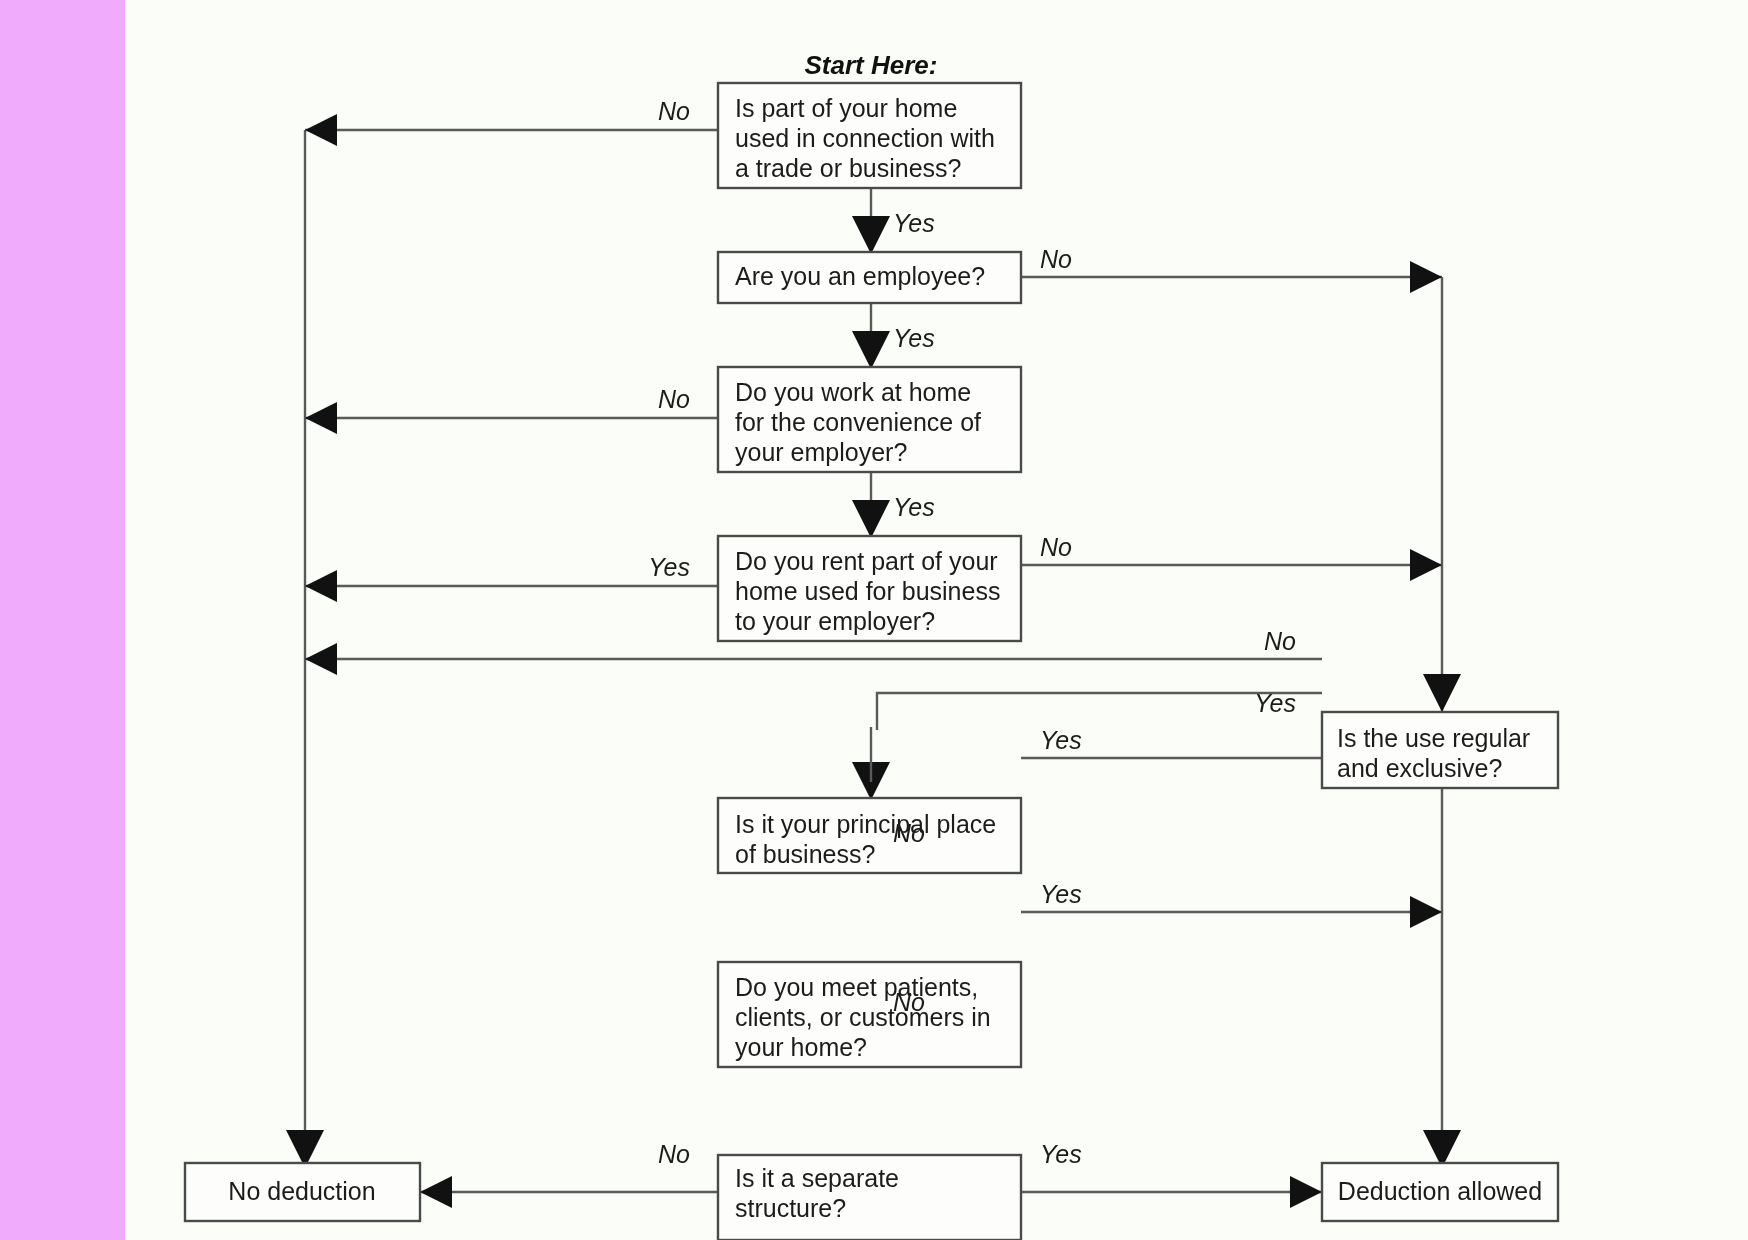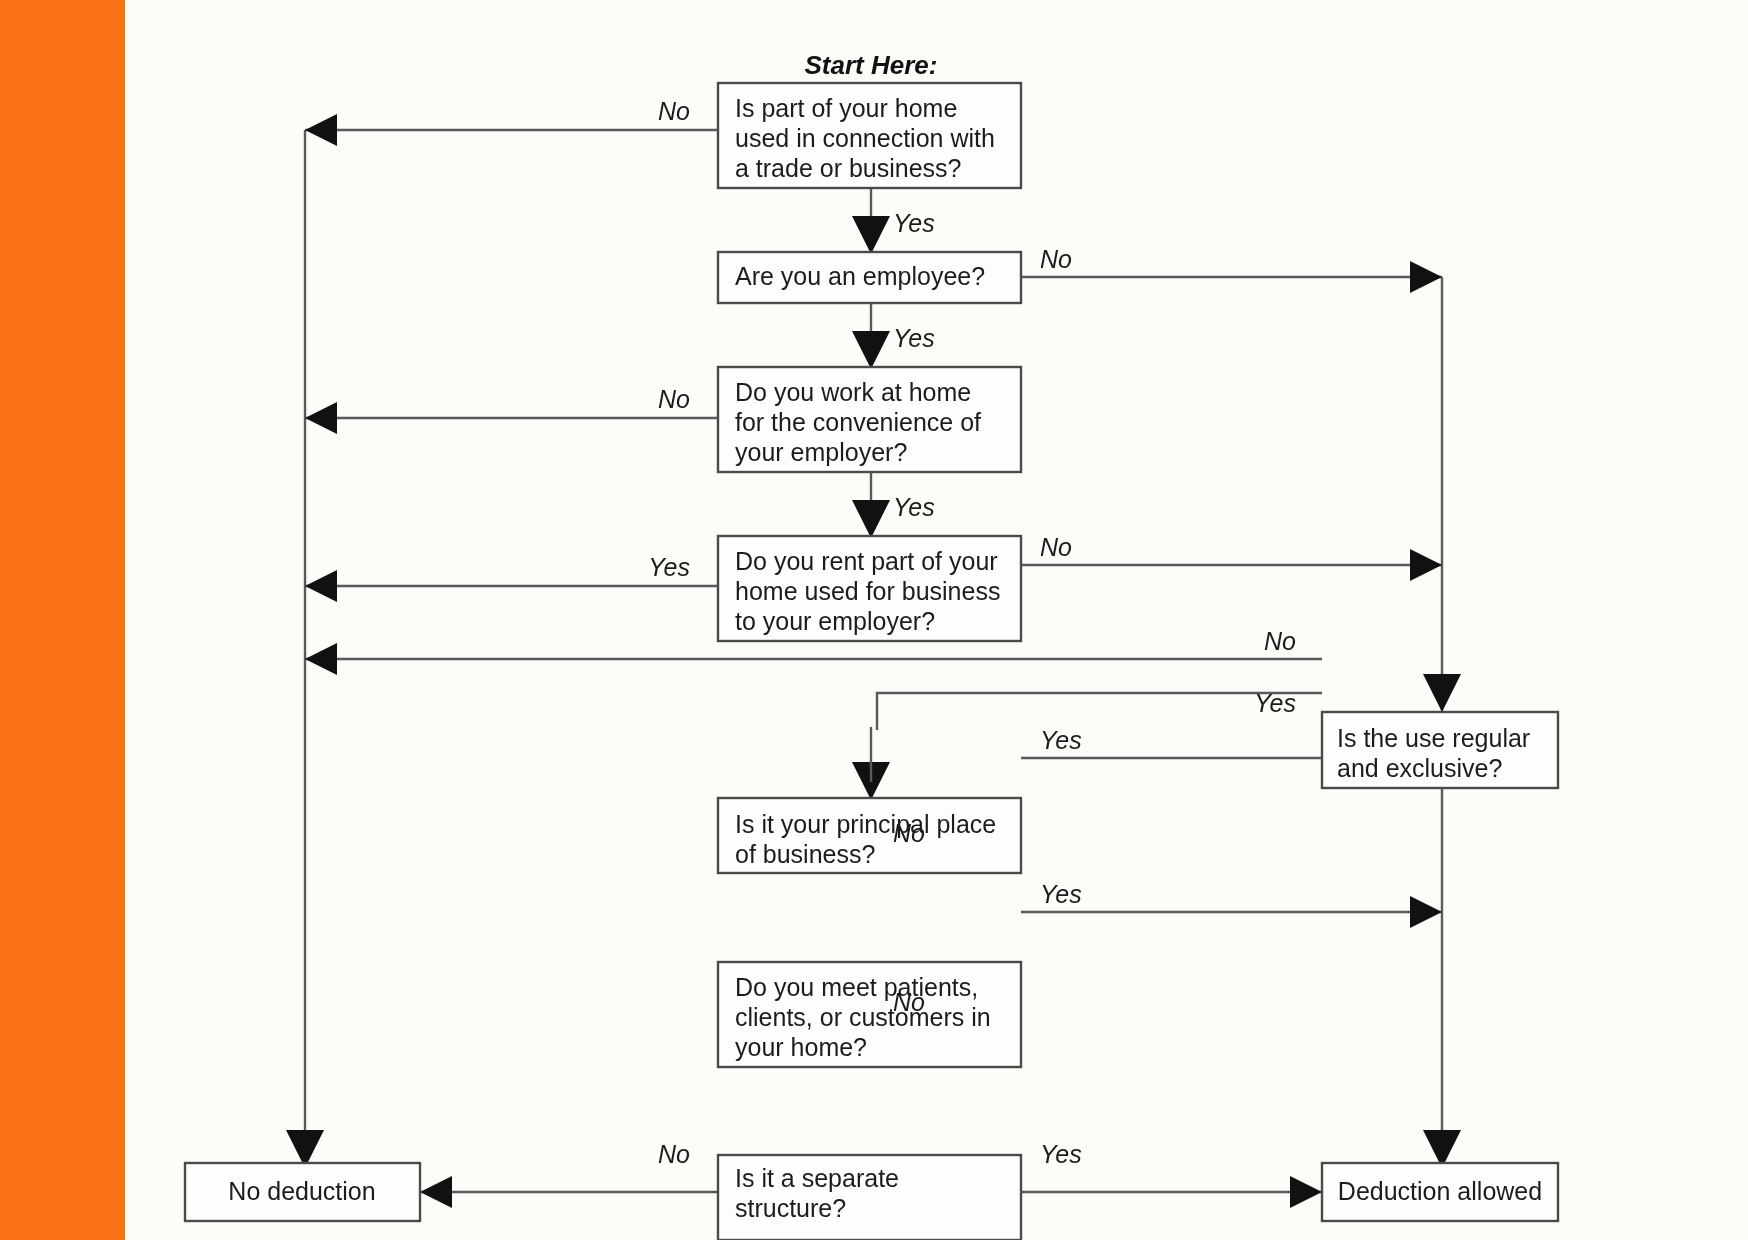--- a/index.html
+++ b/index.html
@@ -4,21 +4,21 @@
 <style>
   html, body {
     margin: 0;
     padding: 0;
     background: #ffffff;
   }
   #page {
     position: relative;
     width: 1748px;
     height: 1240px;
-    background: #f97316;
+    background: #f0abfc;
     font-family: "Liberation Sans", sans-serif;
     overflow: hidden;
     text-decoration: underline;
   }
   #canvas-bg {
     position: absolute;
     left: 125px;
     top: 0;
     width: 1623px;
     height: 1240px;

